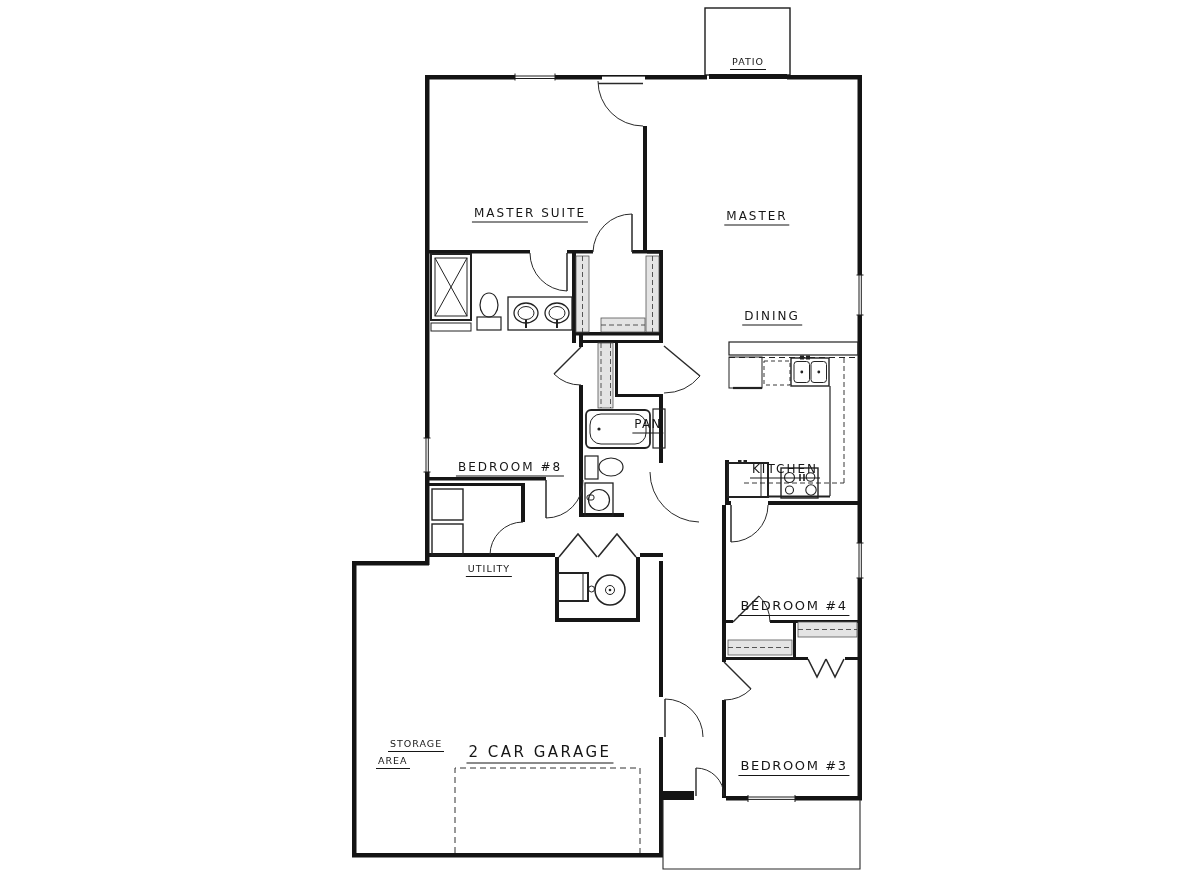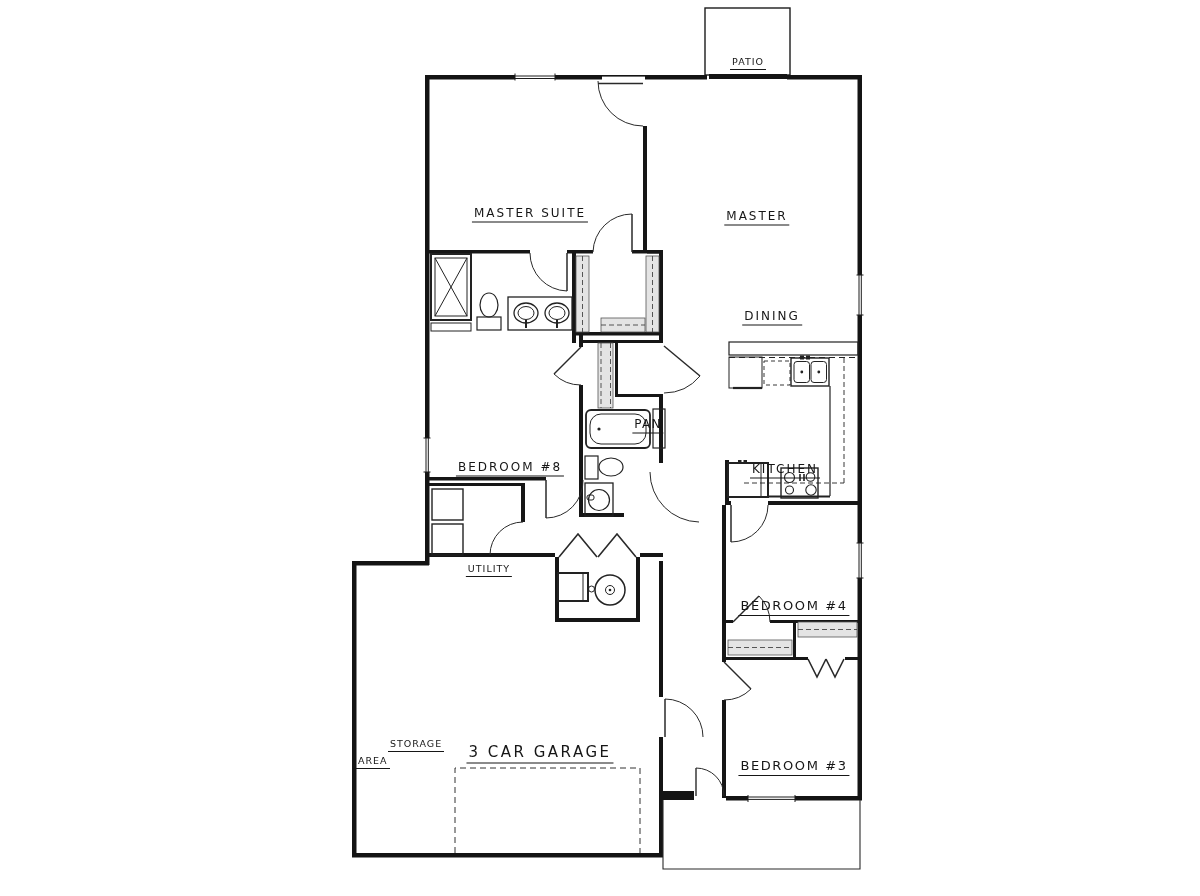--- a/index.html
+++ b/index.html
@@ -283,16 +283,16 @@
 <div class="lbl fs14" style="left:530px;top:168px">MASTER SUITE</div>
 <div class="lbl fs14" style="left:757px;top:171px">MASTER</div>
 <div class="lbl fs14" style="left:772px;top:271px">DINING</div>
 <div class="lbl fs10" style="left:648px;top:379px">PAN</div>
 <div class="lbl fs14" style="left:510px;top:422px">BEDROOM #8</div>
 <div class="lbl fs14" style="left:785px;top:424px">KITCHEN</div>
 <div class="lbl fs9" style="left:489px;top:524px">UTILITY</div>
 <div class="lbl fs13" style="left:794px;top:561px">BEDROOM #4</div>
 <div class="lbl fs13" style="left:794px;top:721px">BEDROOM #3</div>
 <div class="lbl lbl-left fs9" style="left:388px;top:699px">STORAGE</div>
-<div class="lbl lbl-left fs9" style="left:356px;top:716px">AREA</div>
-<div class="lbl fs15" style="left:540px;top:707px">3 CAR GARAGE</div>
+<div class="lbl lbl-left fs9" style="left:376px;top:716px">AREA</div>
+<div class="lbl fs15" style="left:540px;top:707px">2 CAR GARAGE</div>
 
 </div>
 
 </body></html>

